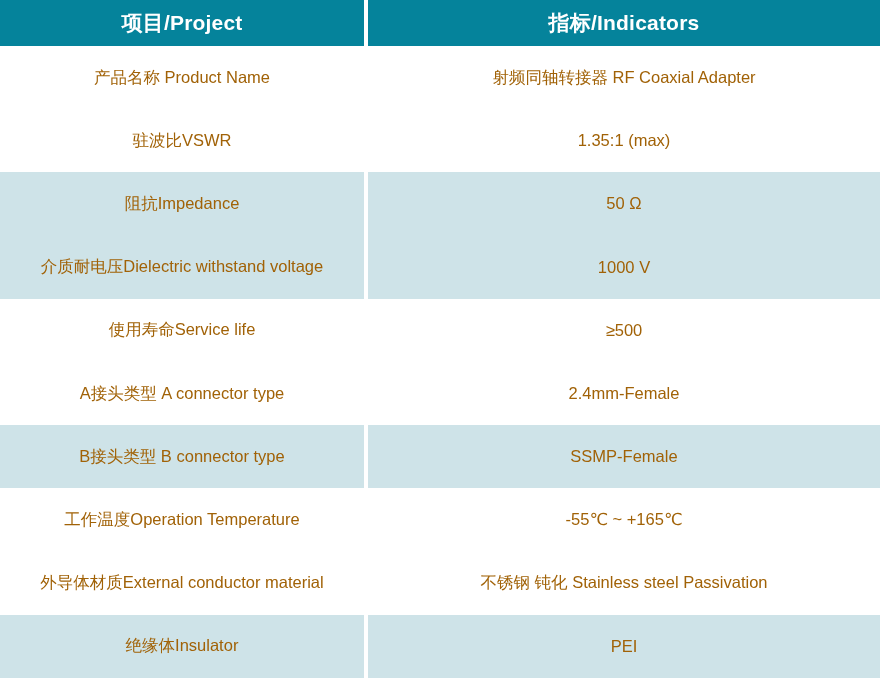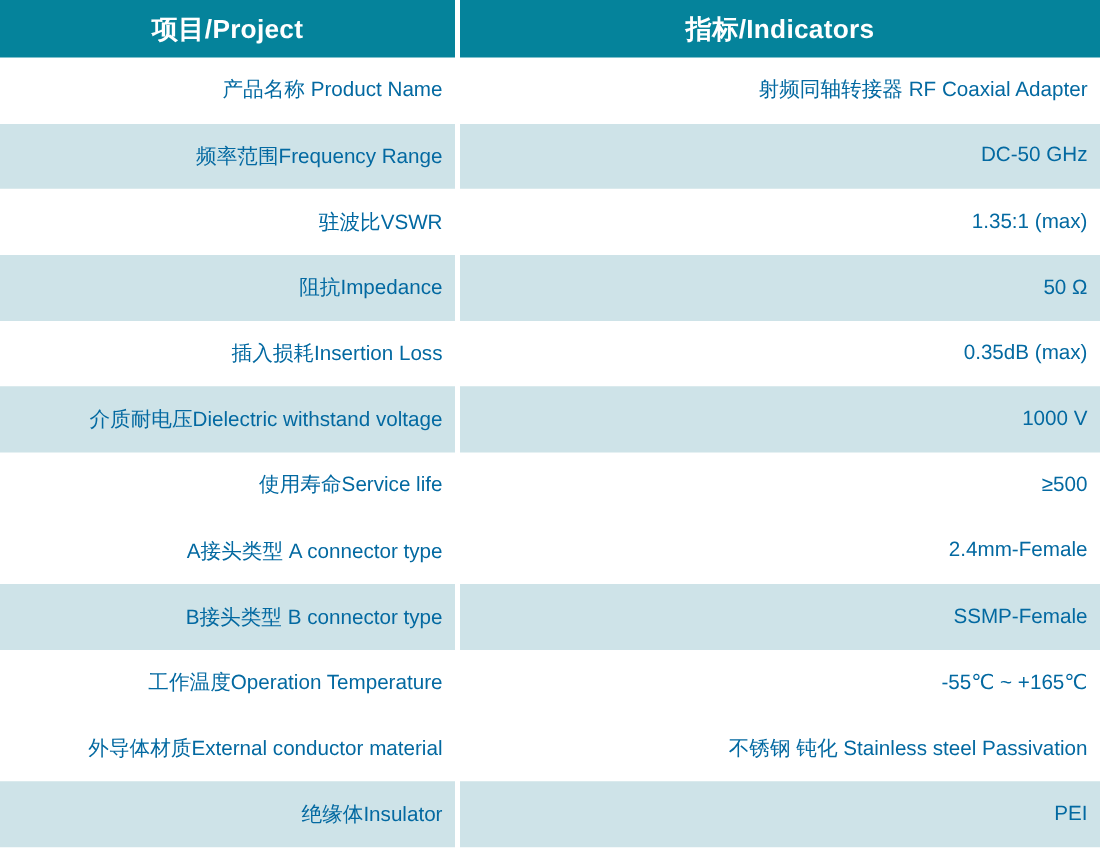--- a/index.html
+++ b/index.html
@@ -41,22 +41,22 @@
   thead th.gap-cell {
     background: #ffffff;
     padding: 0;
   }
 
   
   tbody td {
     height: 45px;
     padding: 0 10px;
     font-size: 16.5px;
-    color: #0369a1;
-    text-align: right;
+    color: #a16207;
+    text-align: center;
     vertical-align: middle;
     font-weight: normal;
     white-space: nowrap;
     overflow: hidden;
   }
   tbody tr.row-odd td  { background: #ffffff; }
   tbody tr.row-even td { background: #cee3e8; }
 
   tbody td.gap-cell {
     background: #ffffff !important;
@@ -78,39 +78,29 @@
       <th class="gap-cell"></th>
       <th>指标/Indicators</th>
     </tr>
   </thead>
   <tbody id="table-body">
       <tr class="row-odd">
         <td>产品名称 Product Name</td>
         <td class="gap-cell"></td>
         <td>射频同轴转接器  RF Coaxial Adapter</td>
       </tr>
-      <tr class="row-even">
-        <td>频率范围Frequency Range</td>
-        <td class="gap-cell"></td>
-        <td>DC-50 GHz</td>
-      </tr>
       <tr class="row-odd">
         <td>驻波比VSWR</td>
         <td class="gap-cell"></td>
         <td>1.35:1 (max)</td>
       </tr>
       <tr class="row-even">
         <td>阻抗Impedance</td>
         <td class="gap-cell"></td>
         <td>50 Ω</td>
-      </tr>
-      <tr class="row-odd">
-        <td>插入损耗Insertion Loss</td>
-        <td class="gap-cell"></td>
-        <td>0.35dB (max)</td>
       </tr>
       <tr class="row-even">
         <td>介质耐电压Dielectric withstand voltage</td>
         <td class="gap-cell"></td>
         <td>1000 V</td>
       </tr>
       <tr class="row-odd">
         <td>使用寿命Service life</td>
         <td class="gap-cell"></td>
         <td>≥500</td>

